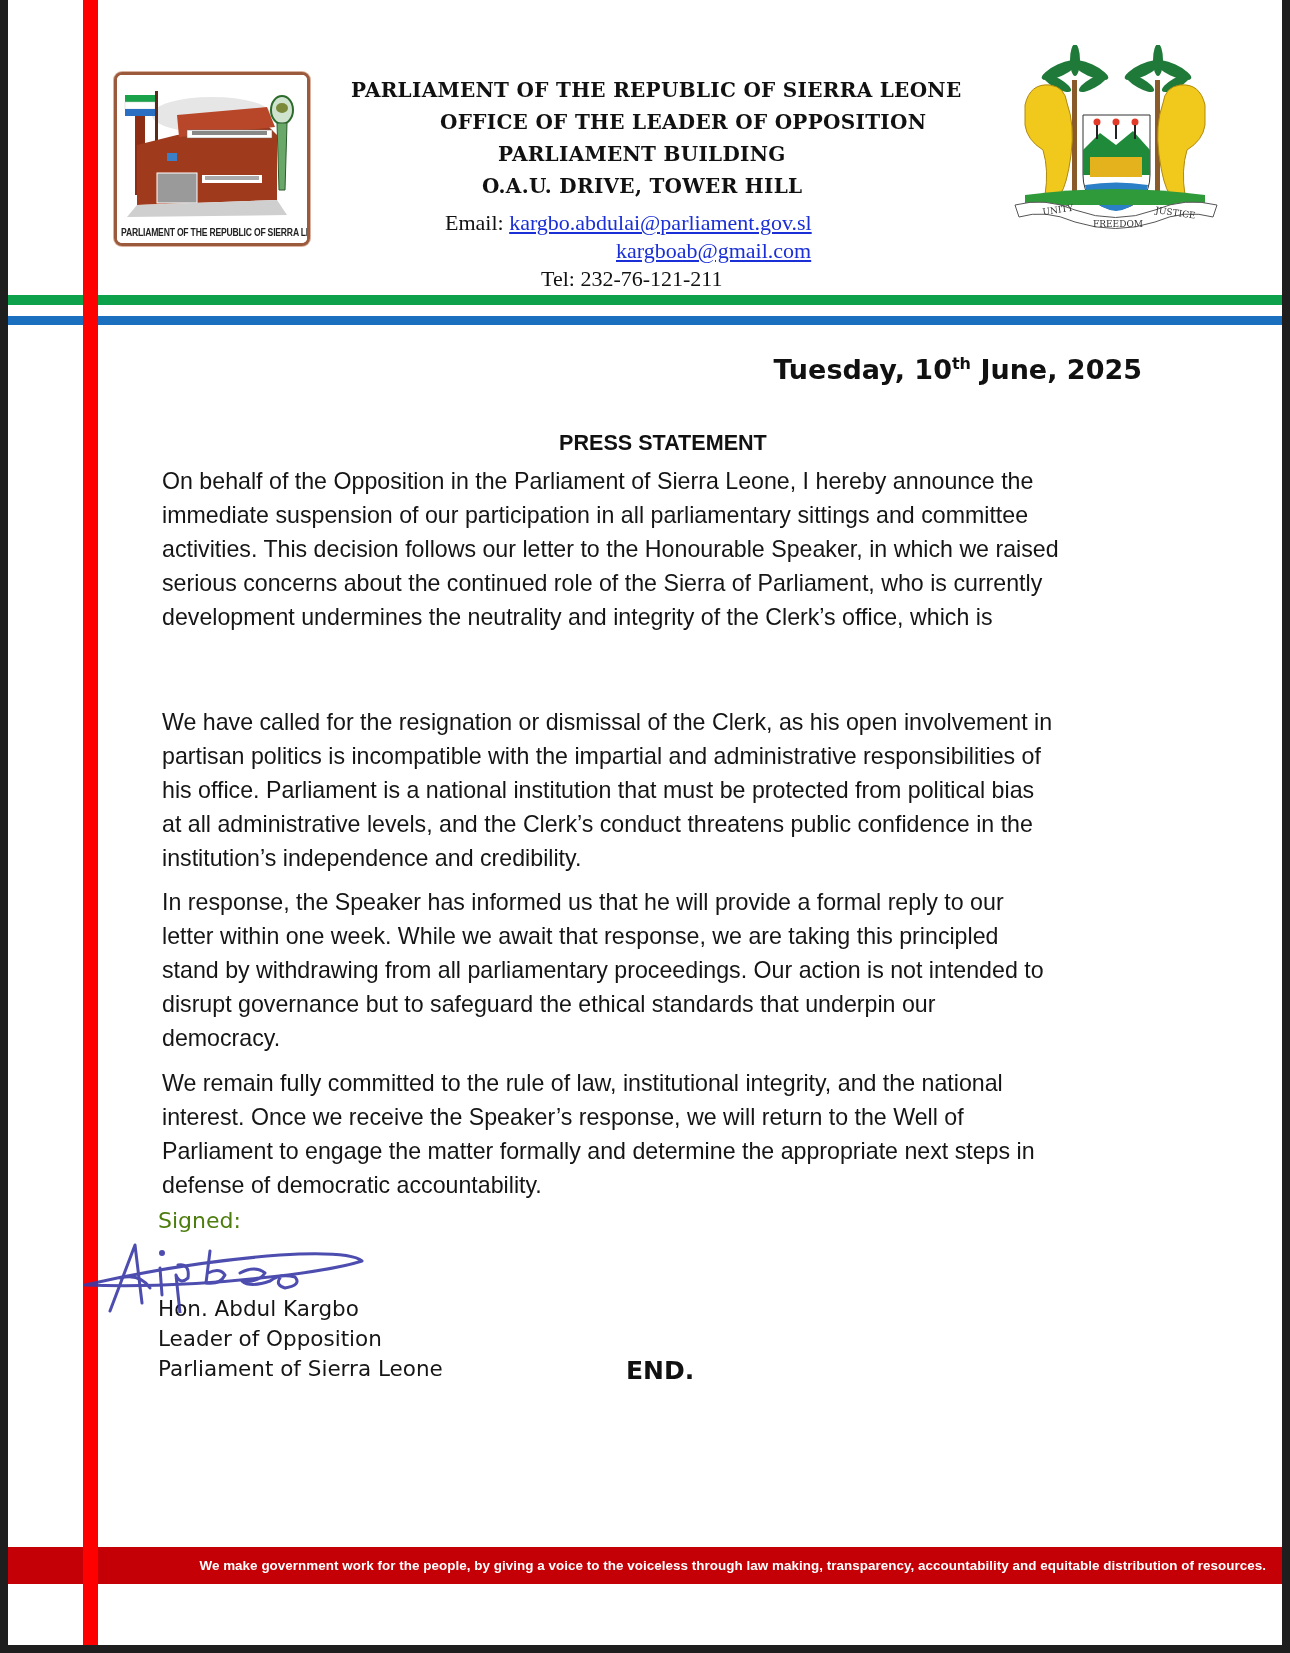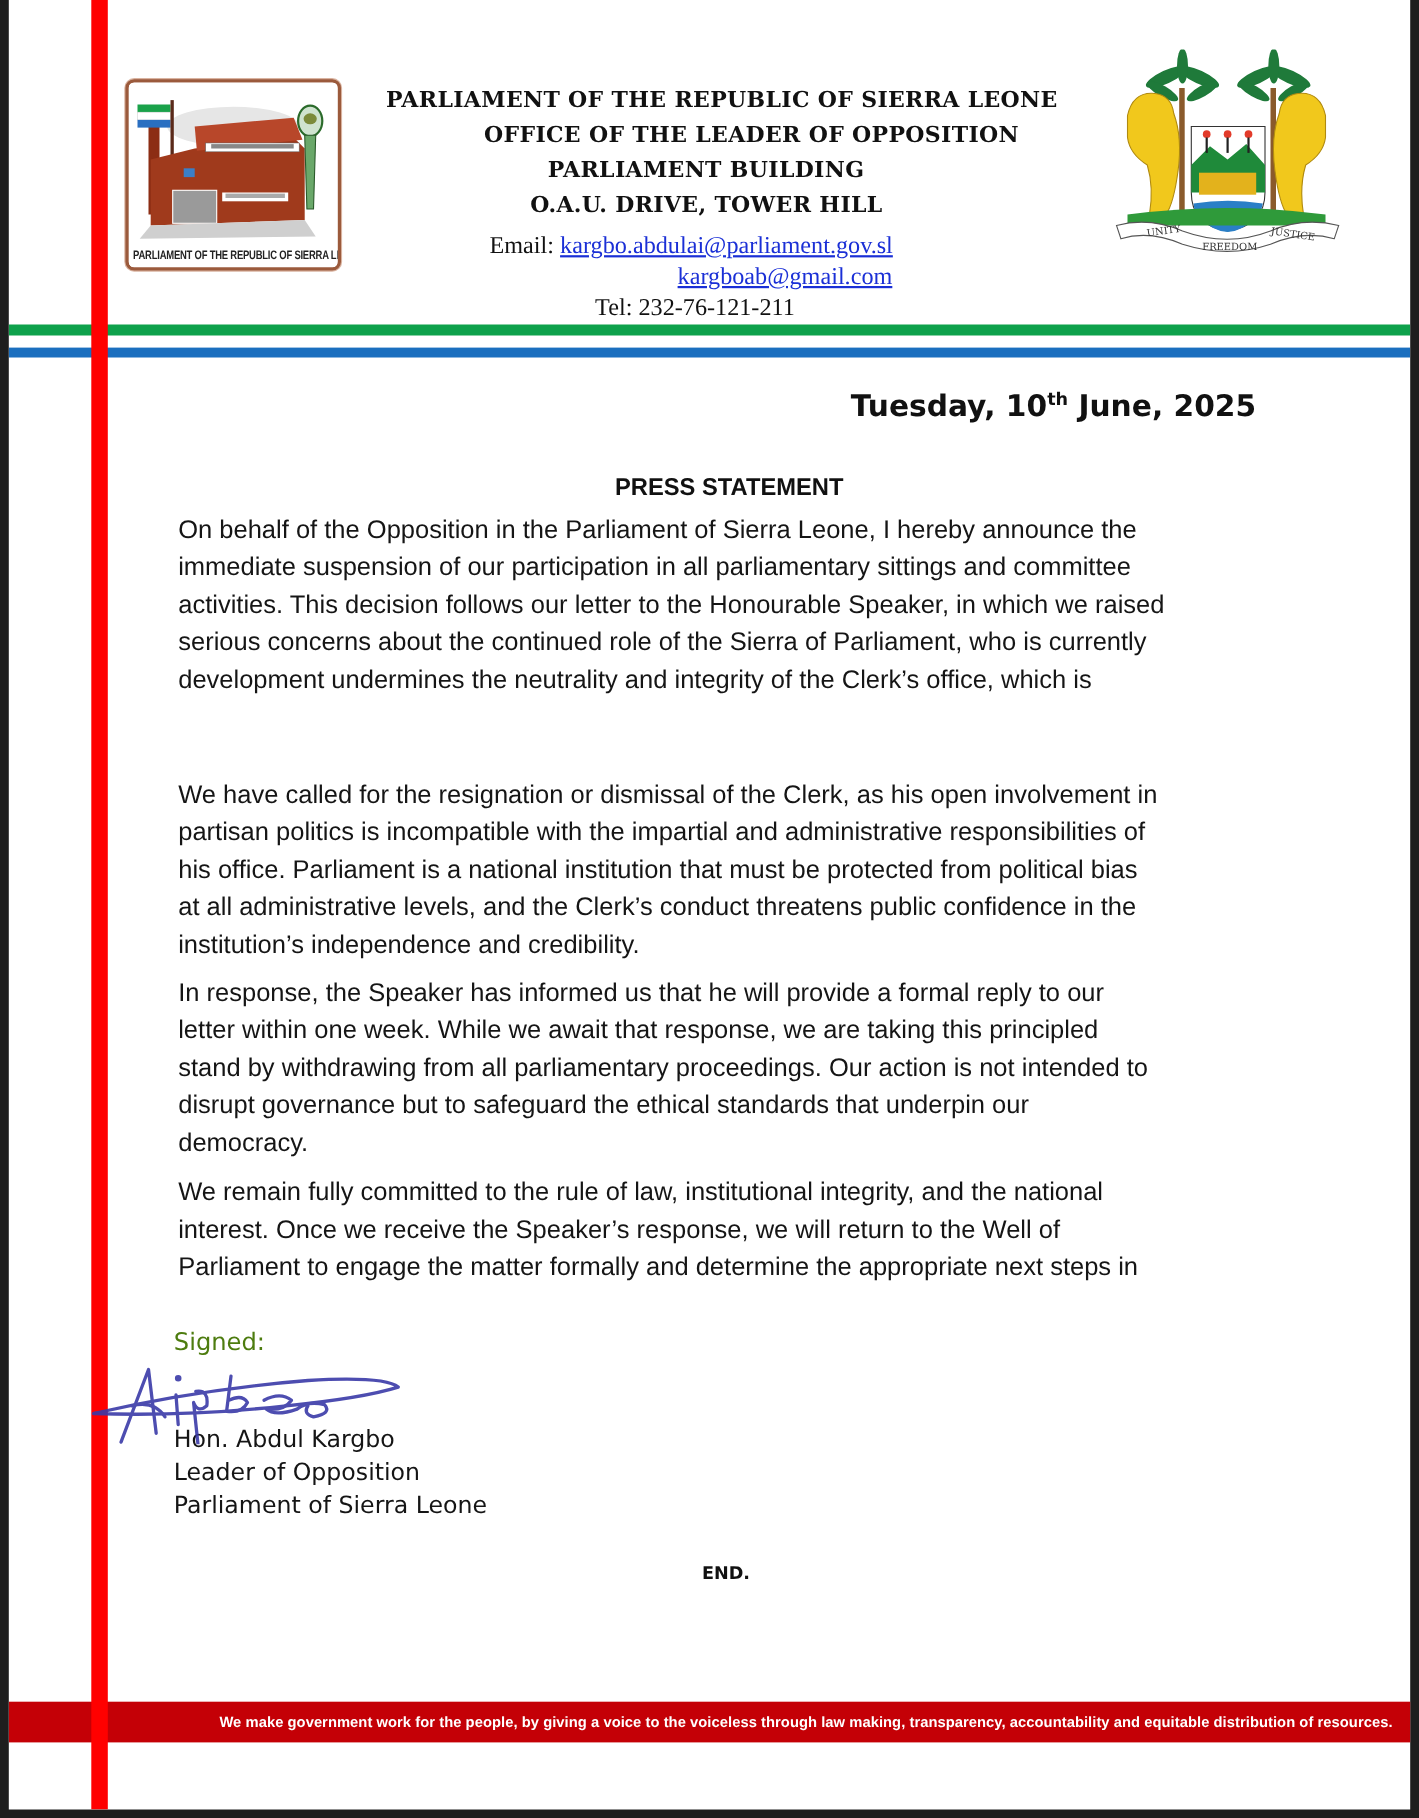--- a/index.html
+++ b/index.html
@@ -93,24 +93,24 @@
     position: absolute; left: 72px; top: 1233px; width: 300px; height: 80px;
     z-index: 3;
   }
   .signatory {
     position: absolute; left: 150px; top: 1294px;
     font-family: "DejaVu Sans", sans-serif; font-size: 21.5px;
     line-height: 30px; color: #151515;
   }
   .signatory div { white-space: nowrap; }
   .end {
-    position: absolute; left: 0; width: 1274px; top: 1420px;
+    position: absolute; left: 0; width: 1274px; top: 1356px;
     text-align: center; padding-left: 30px; box-sizing: border-box;
     font-family: "DejaVu Sans", sans-serif; font-weight: bold;
-    font-size: 16px; color: #111;
+    font-size: 25px; color: #111;
   }
   .footer-band {
     position: absolute; left: 0; top: 1547px; width: 1282px; height: 37px;
     background: #c40006;
     display: flex; align-items: center; justify-content: flex-end;
     padding-right: 24px; box-sizing: border-box;
   }
   .footer-band span {
     font-family: "Liberation Sans", sans-serif; font-weight: bold;
     font-size: 13.4px; color: #ffffff; white-space: nowrap;
@@ -247,20 +247,21 @@
     <p>letter within one week. While we await that response, we are taking this principled</p>
     <p>stand by withdrawing from all parliamentary proceedings. Our action is not intended to</p>
     <p>disrupt governance but to safeguard the ethical standards that underpin our</p>
     <p>democracy.</p>
   </div>
 
   <div class="body-text" style="top:1064px;">
     <p>We remain fully committed to the rule of law, institutional integrity, and the national</p>
     <p>interest. Once we receive the Speaker’s response, we will return to the Well of</p>
     <p>Parliament to engage the matter formally and determine the appropriate next steps in</p>
+    <p>defense of democratic accountability.</p>
   </div>
 
   <div class="sign-block">
     <span class="signed-label">Signed:</span>
   </div>
 
   <svg class="signature" viewBox="0 0 300 80">
     <g fill="none" stroke="#3a3aa8" stroke-width="3" stroke-linecap="round" stroke-linejoin="round" opacity="0.9">
       <path d="M30,78 L55,12 L62,70"></path>
       <path d="M40,45 Q60,40 70,55"></path>

